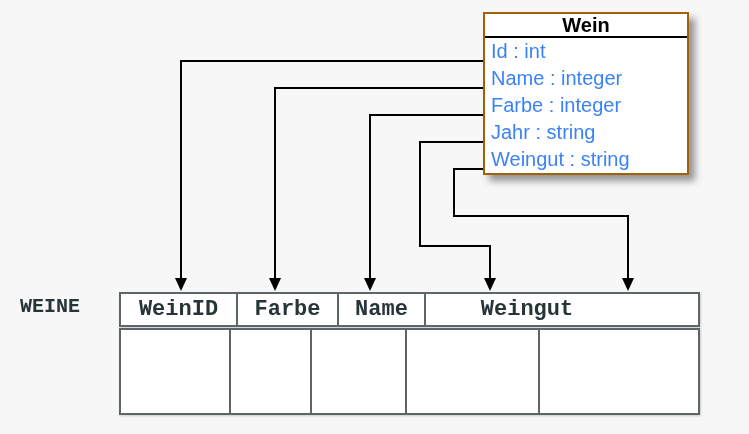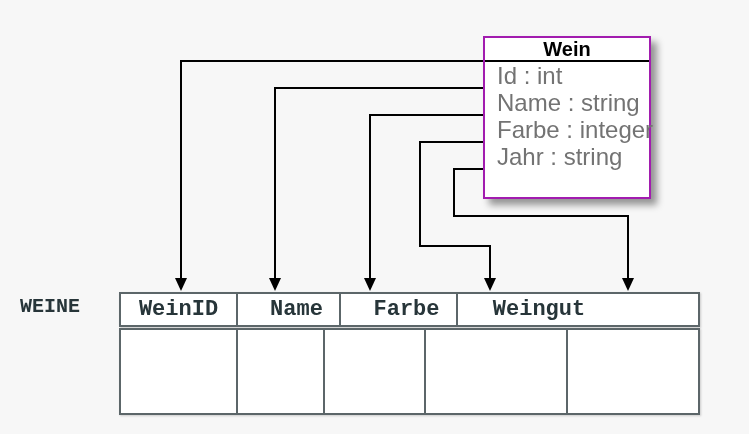--- a/index.html
+++ b/index.html
@@ -13,43 +13,43 @@
   }
   svg.connectors {
     position: absolute;
     left: 0; top: 0;
     width: 749px; height: 434px;
     pointer-events: none;
   }
   
   .class-box {
     position: absolute;
-    left: 483px; top: 36px;
-    width: 168px; height: 163px;
+    left: 483px; top: 12px;
+    width: 206px; height: 163px;
     box-sizing: border-box;
     background: #ffffff;
-    border: 2px solid #a21caf;
+    border: 2px solid #a16207;
     box-shadow: 6px 6px 7px rgba(0,0,0,0.40);
     z-index: 2;
   }
   .class-box-title {
     height: 22px;
     line-height: 22px;
     text-align: center;
     font-weight: bold;
     font-size: 20px;
     color: #000000;
     border-bottom: 2px solid #000000;
   }
   .class-attr {
     height: 27px;
     line-height: 27px;
-    padding-left: 12px;
-    font-size: 24px;
-    color: #737373;
+    padding-left: 6px;
+    font-size: 20px;
+    color: #3b82f6;
     white-space: nowrap;
   }
   
   .tbl-label {
     position: absolute;
     left: 20px; top: 292px;
     width: 88px; height: 29px;
     line-height: 29px;
     font-family: "Liberation Mono", "DejaVu Sans Mono", monospace;
     font-weight: bold;
@@ -58,37 +58,37 @@
   }
   .tbl-row {
     position: absolute;
     left: 119px;
     box-sizing: border-box;
     display: flex;
     background: #ffffff;
     border: 2px solid #5c6669;
     box-shadow: 1px 1px 2px rgba(0,0,0,0.18);
   }
-  .tbl-header { top: 292px; width: 581px; height: 35px; gap: 16px; }
+  .tbl-header { top: 292px; width: 581px; height: 35px; }
   .tbl-body   { top: 328px; width: 581px; height: 87px; }
   .tbl-cell {
     box-sizing: content-box;
     height: 100%;
     border-right: 2px solid #5c6669;
     display: flex;
     align-items: center;
     justify-content: center;
     font-family: "Liberation Mono", "DejaVu Sans Mono", monospace;
     font-weight: bold;
     font-size: 22px;
     color: #273539;
     white-space: nowrap;
     overflow: hidden;
   }
-  .tbl-cell:last-child { border-right: none; }
+  .tbl-cell:last-child { border-right: none; margin-left: 36px; }
 </style>
 </head>
 <body>
 
 <div class="stage">
 
   <svg class="connectors" viewBox="0 0 749 434" xmlns="http://www.w3.org/2000/svg">
       <path d="M 485 61 L 181 61 L 181 280" fill="none" stroke="#000000" stroke-width="2"></path>
       <polygon points="181,291 175,278 187,278" fill="#000000"></polygon>
       <path d="M 485 88 L 275 88 L 275 280" fill="none" stroke="#000000" stroke-width="2"></path>
@@ -98,32 +98,33 @@
       <path d="M 485 142 L 420 142 L 420 246 L 490 246 L 490 280" fill="none" stroke="#000000" stroke-width="2"></path>
       <polygon points="490,291 484,278 496,278" fill="#000000"></polygon>
       <path d="M 485 169 L 454 169 L 454 216 L 628 216 L 628 280" fill="none" stroke="#000000" stroke-width="2"></path>
       <polygon points="628,291 622,278 634,278" fill="#000000"></polygon>
     </svg>
 
   <div class="class-box">
     <div class="class-box-title">Wein</div>
     <div id="attrs">
         <div class="class-attr">Id : int</div>
-        <div class="class-attr">Name : string</div>
+        <div class="class-attr">Name : integer</div>
         <div class="class-attr">Farbe : integer</div>
         <div class="class-attr">Jahr : string</div>
+        <div class="class-attr">Weingut : string</div>
       </div>
   </div>
 
   <div class="tbl-label">WEINE</div>
 
   <div class="tbl-row tbl-header" id="thead">
       <div class="tbl-cell" style="width: 115px;">WeinID</div>
+      <div class="tbl-cell" style="width: 99px;">Farbe</div>
       <div class="tbl-cell" style="width: 85px;">Name</div>
-      <div class="tbl-cell" style="width: 99px;">Farbe</div>
       <div class="tbl-cell" style="width: 130px;">Weingut</div>
     </div>
   <div class="tbl-row tbl-body" id="tbody">
       <div class="tbl-cell" style="width: 115px;"></div>
       <div class="tbl-cell" style="width: 85px;"></div>
       <div class="tbl-cell" style="width: 99px;"></div>
       <div class="tbl-cell" style="width: 140px;"></div>
       <div class="tbl-cell" style="width: 130px;"></div>
     </div>
 

